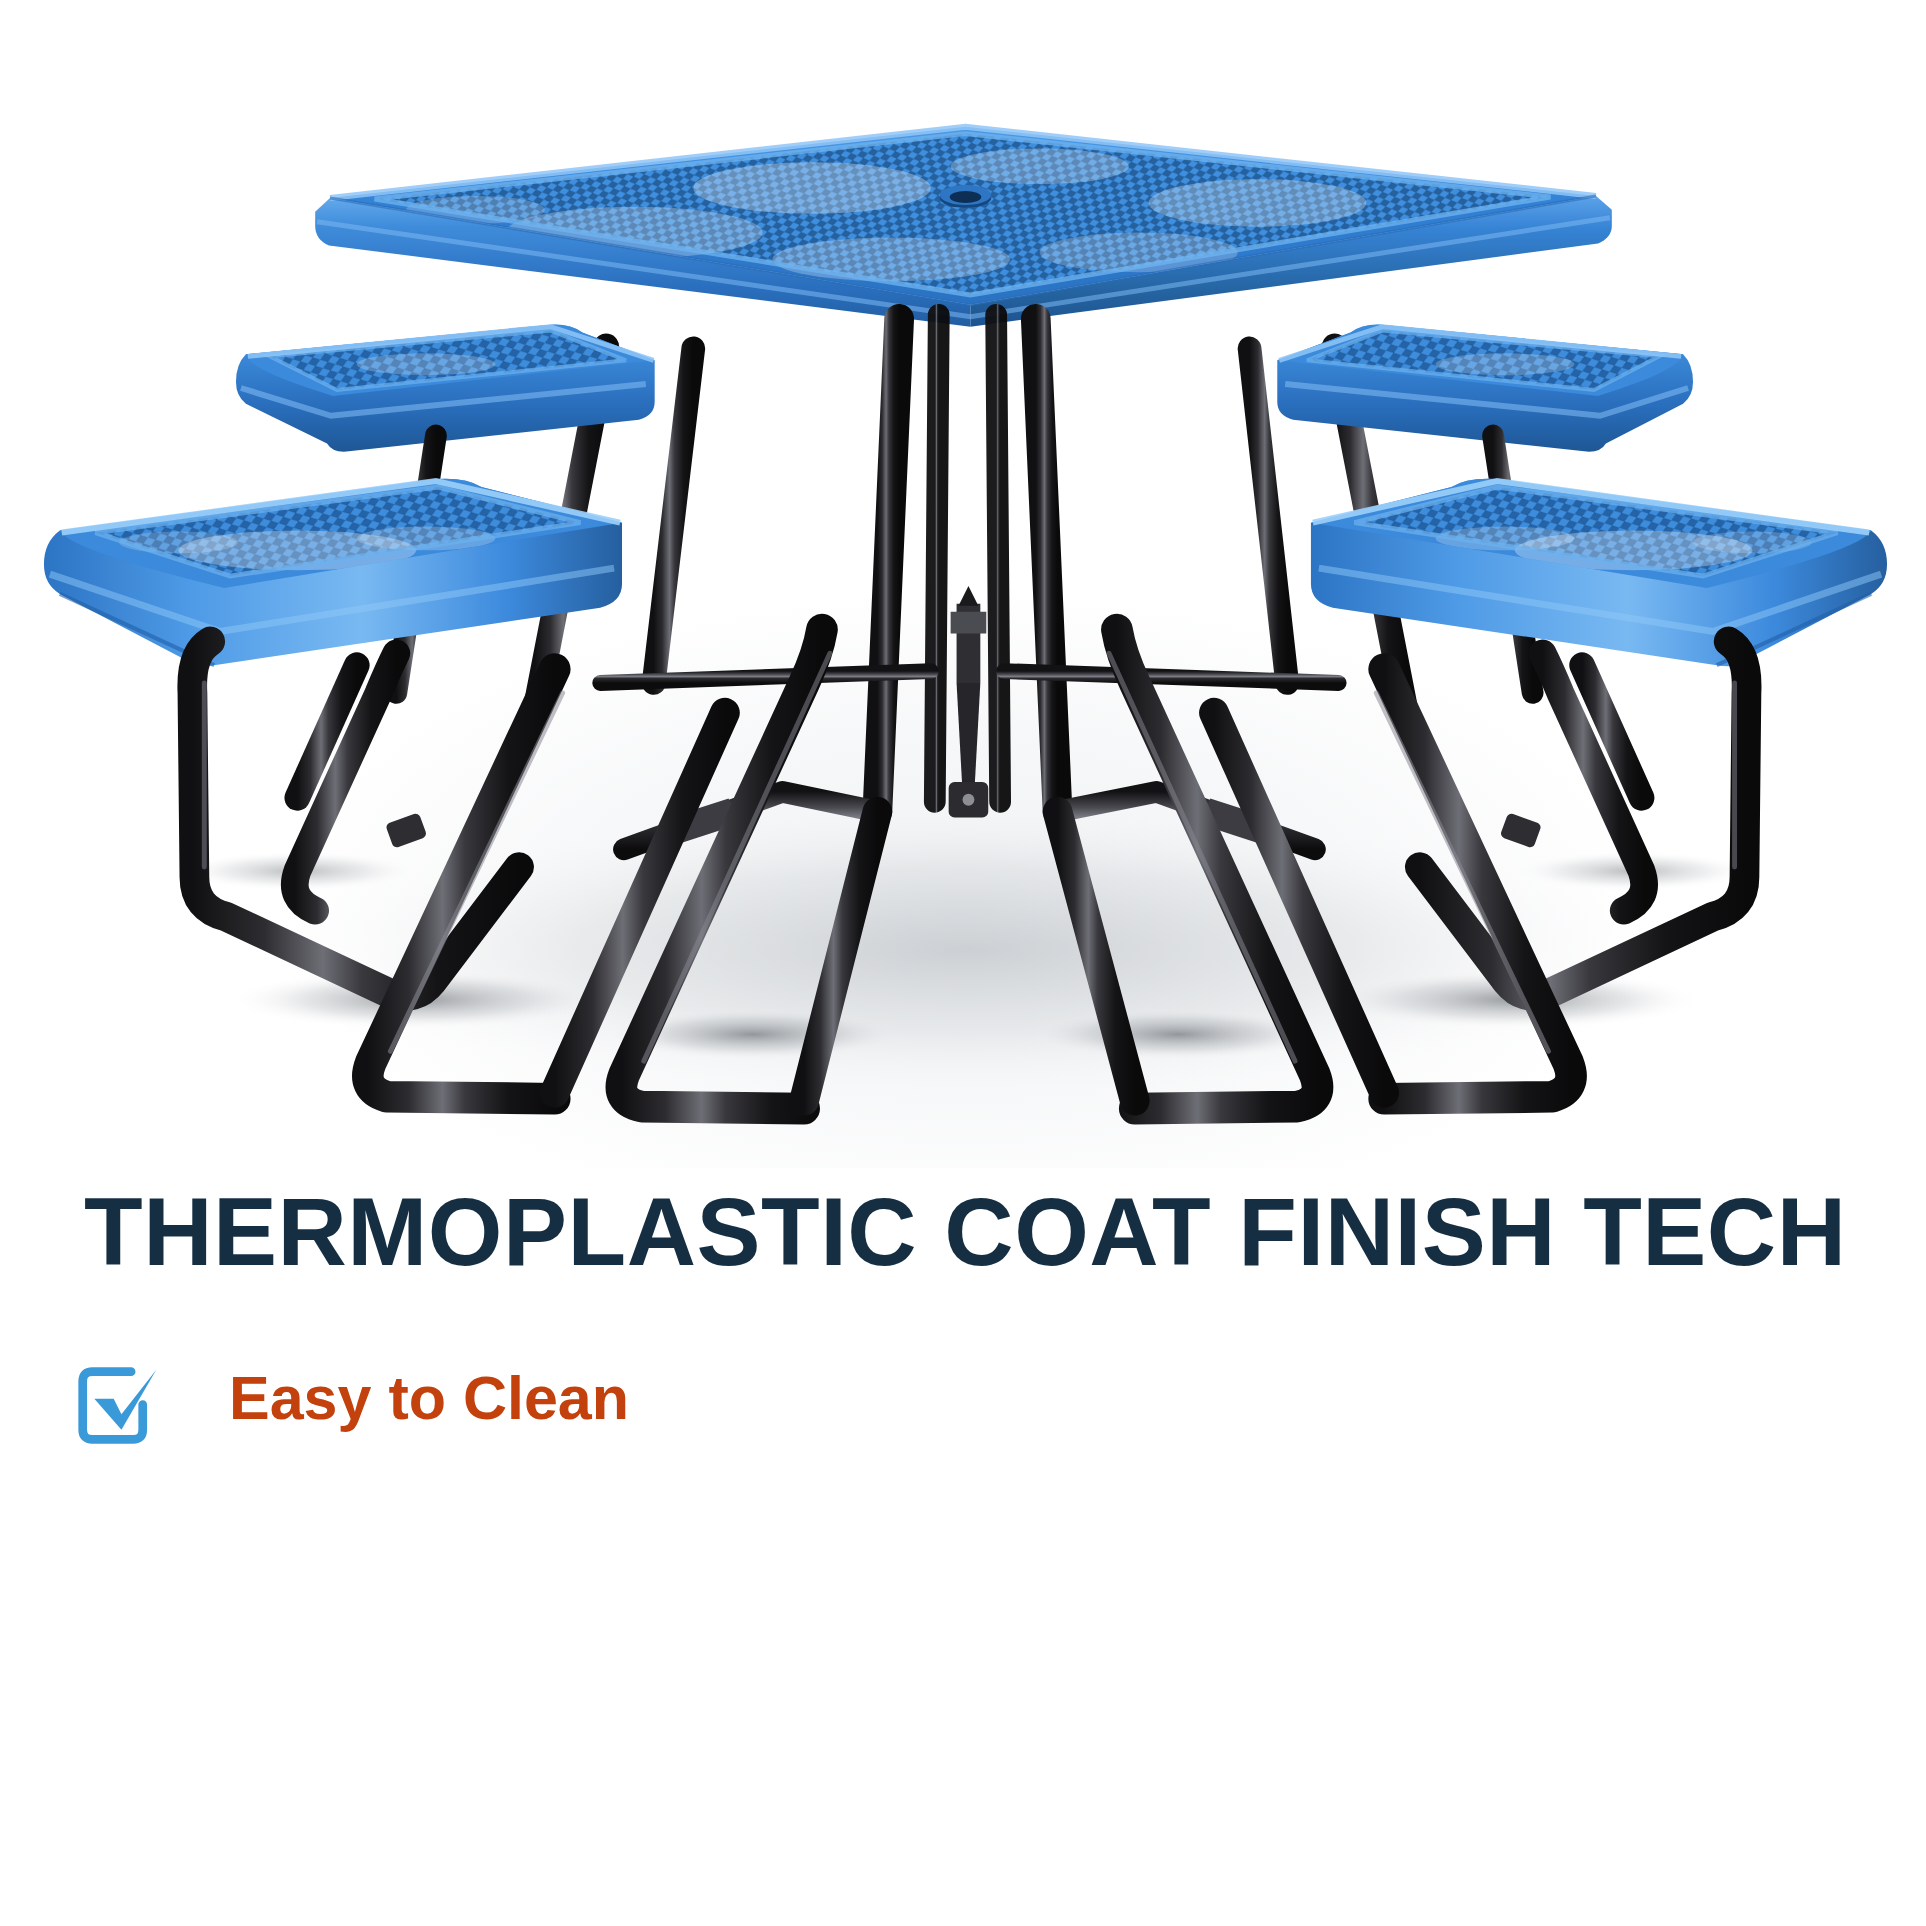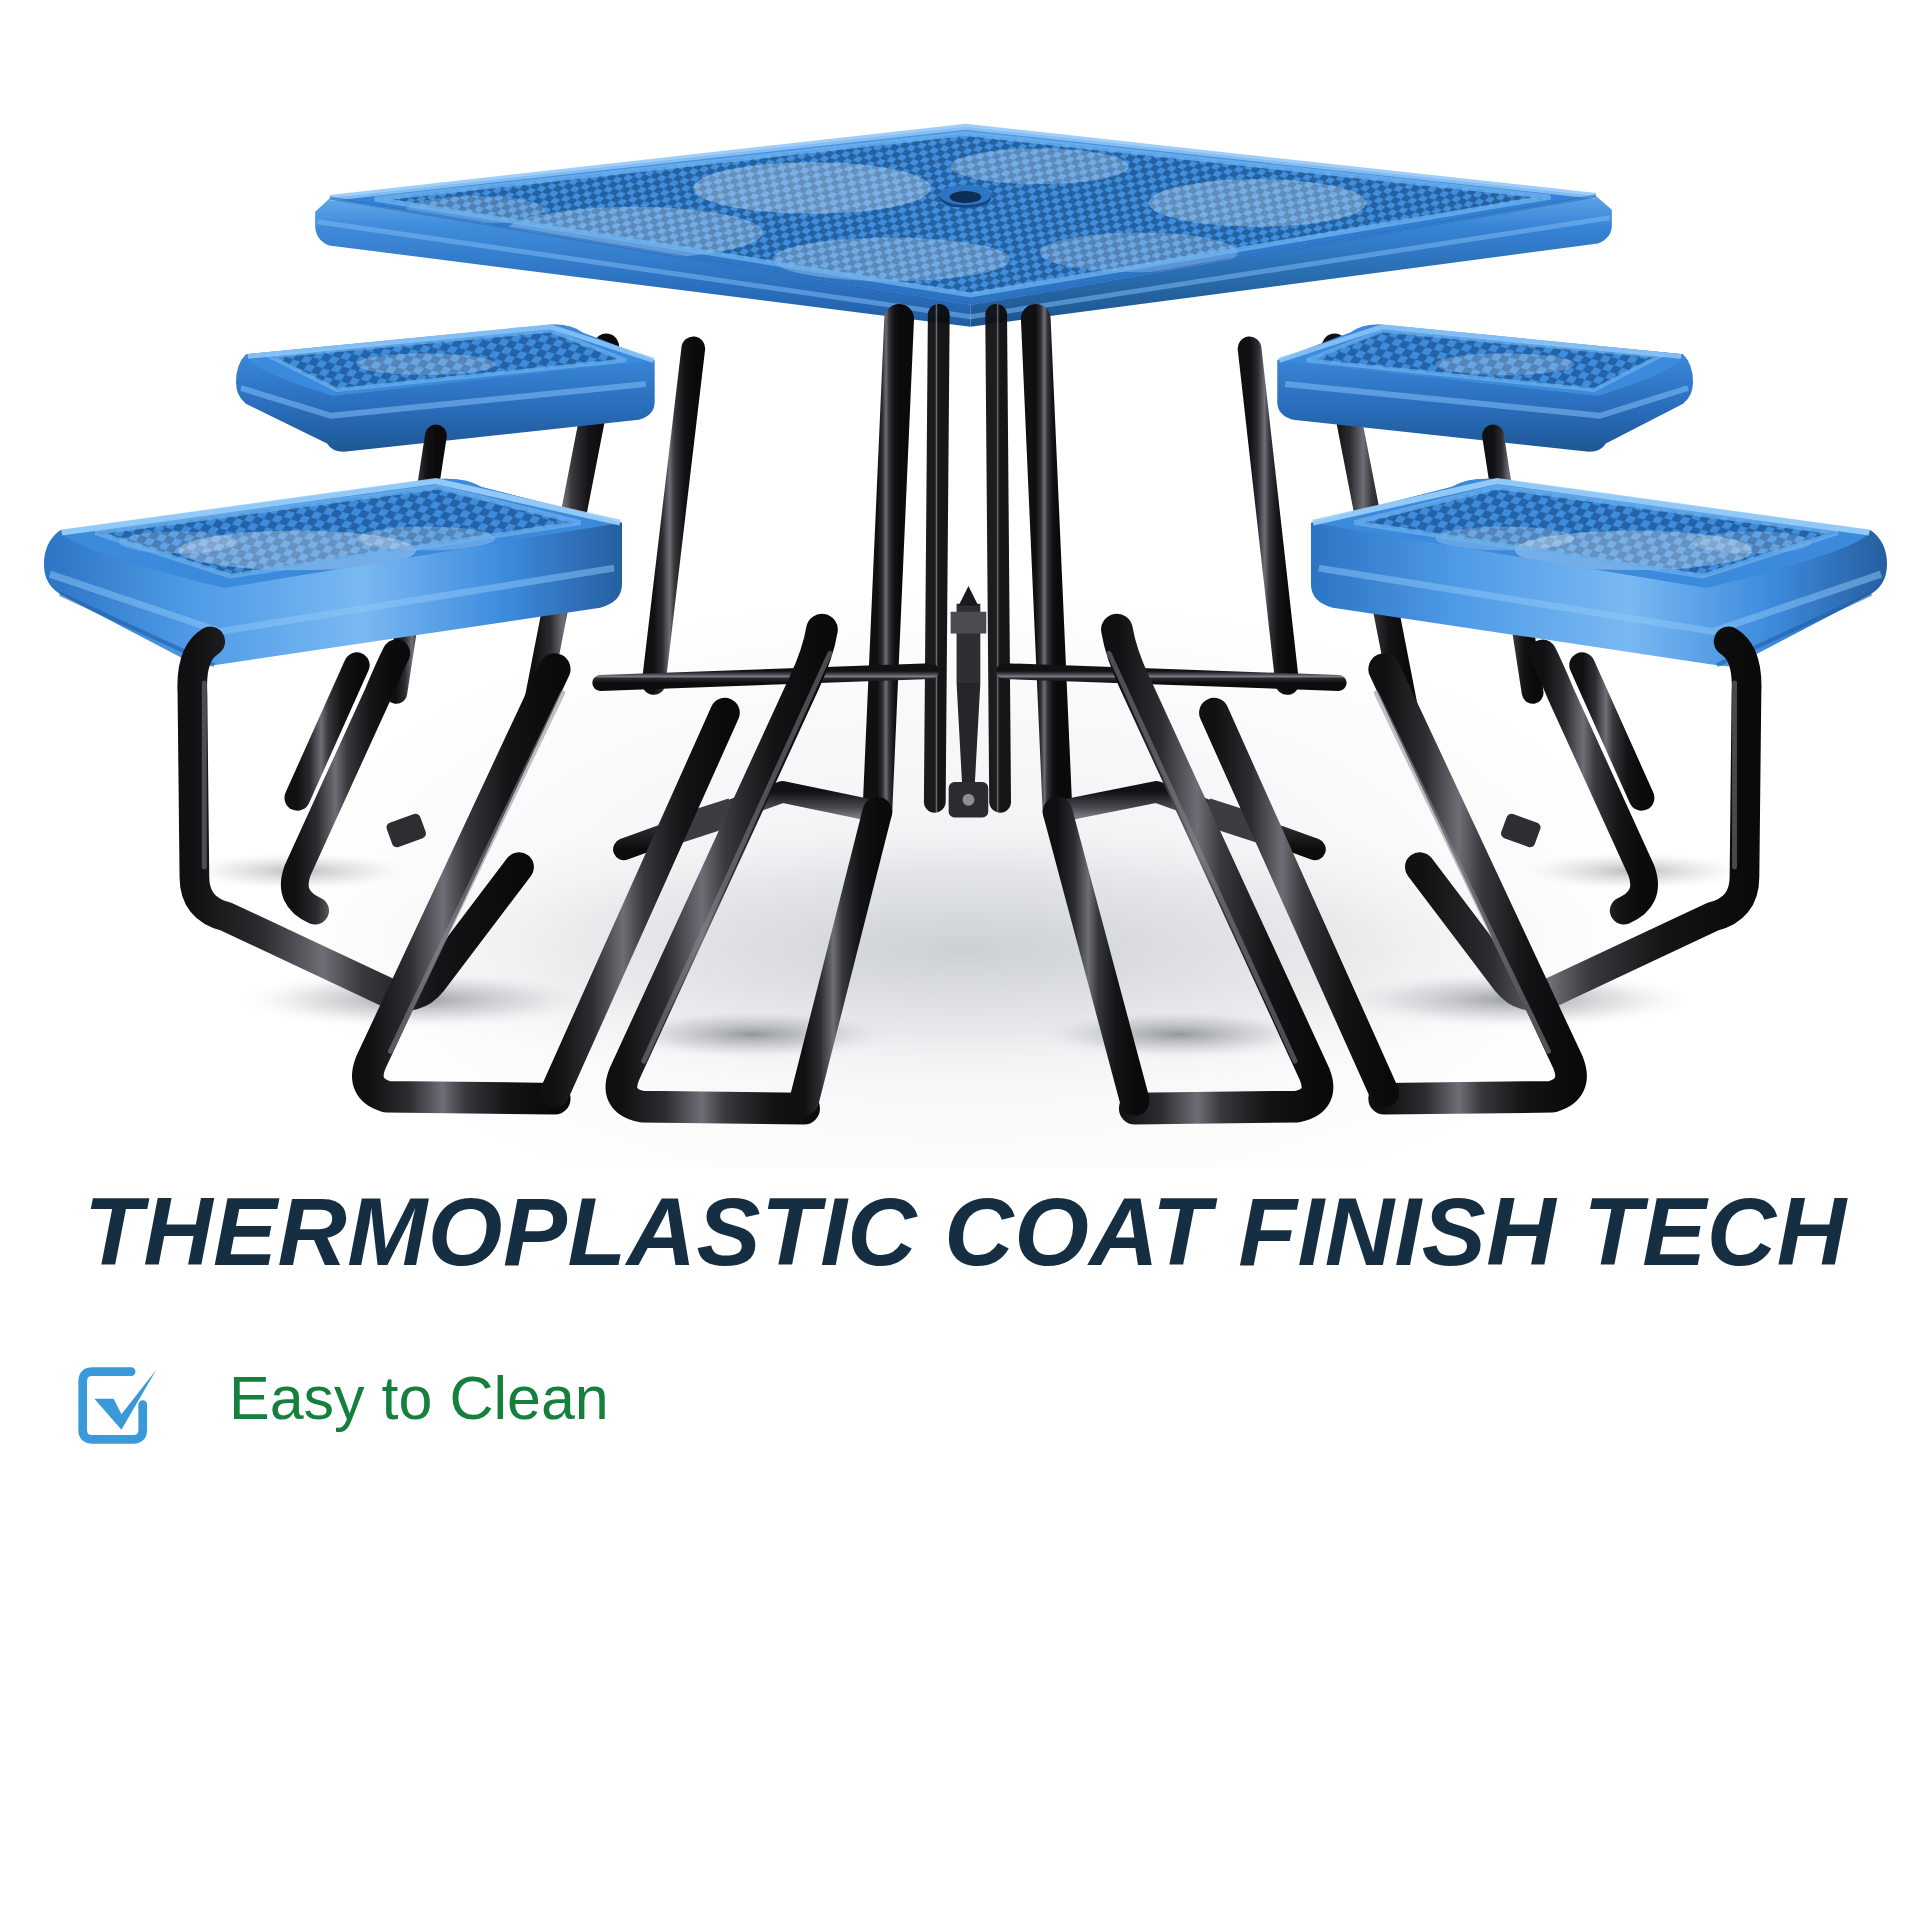--- a/index.html
+++ b/index.html
@@ -26,42 +26,41 @@
   #headline{
     position:absolute;left:84px;top:1184px;width:1782px;
     font-size:96px;line-height:1.0;
     font-weight:bold;
     letter-spacing:0.5px;
     color:#152e42;
     transform:scaleX(1.0);
     transform-origin:left top;
     white-space:nowrap;
     font-stretch:condensed;
-    font-style:italic;
   }
   #features{
     position:absolute;left:71px;top:1356px;width:1822px;
   }
   .feature-row{
     display:flex;align-items:flex-start;
     margin-bottom:14px;
   }
   .check-wrap{
     flex:0 0 97px;width:97px;height:91px;position:relative;
     margin-top:6px;
   }
   .check-wrap svg{display:block;width:97px;height:91px;}
   .feature-text{
     flex:1 1 auto;
     font-size:61px;
     line-height:1.38;
-    color:#15803d;
+    color:#c2410c;
     padding-left:61px;
     padding-top:0px;
-    font-weight:normal;
+    font-weight:bold;
   }
 </style>
 </head>
 <body>
 
 <div id="product-photo">
   <div id="table-stage">
     <svg viewBox="0 0 1946 1180" xmlns="http://www.w3.org/2000/svg">
       <defs>
 

